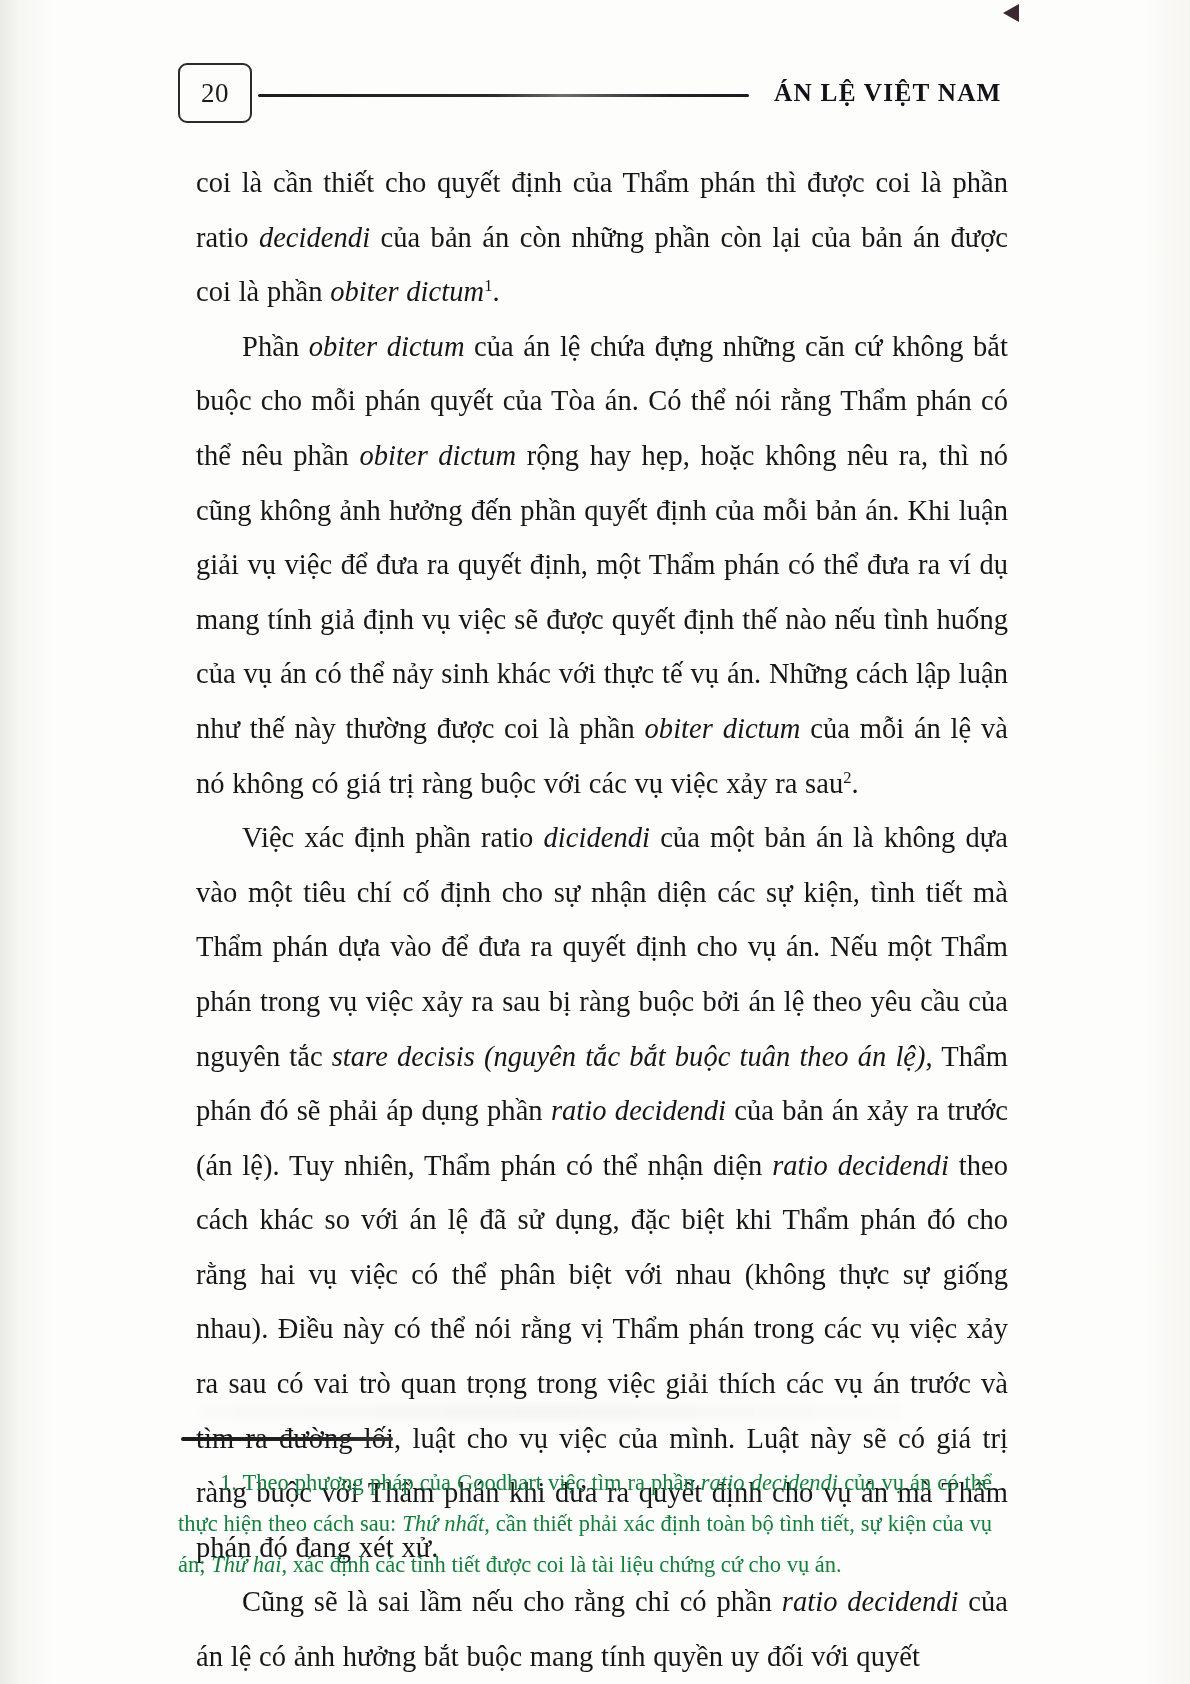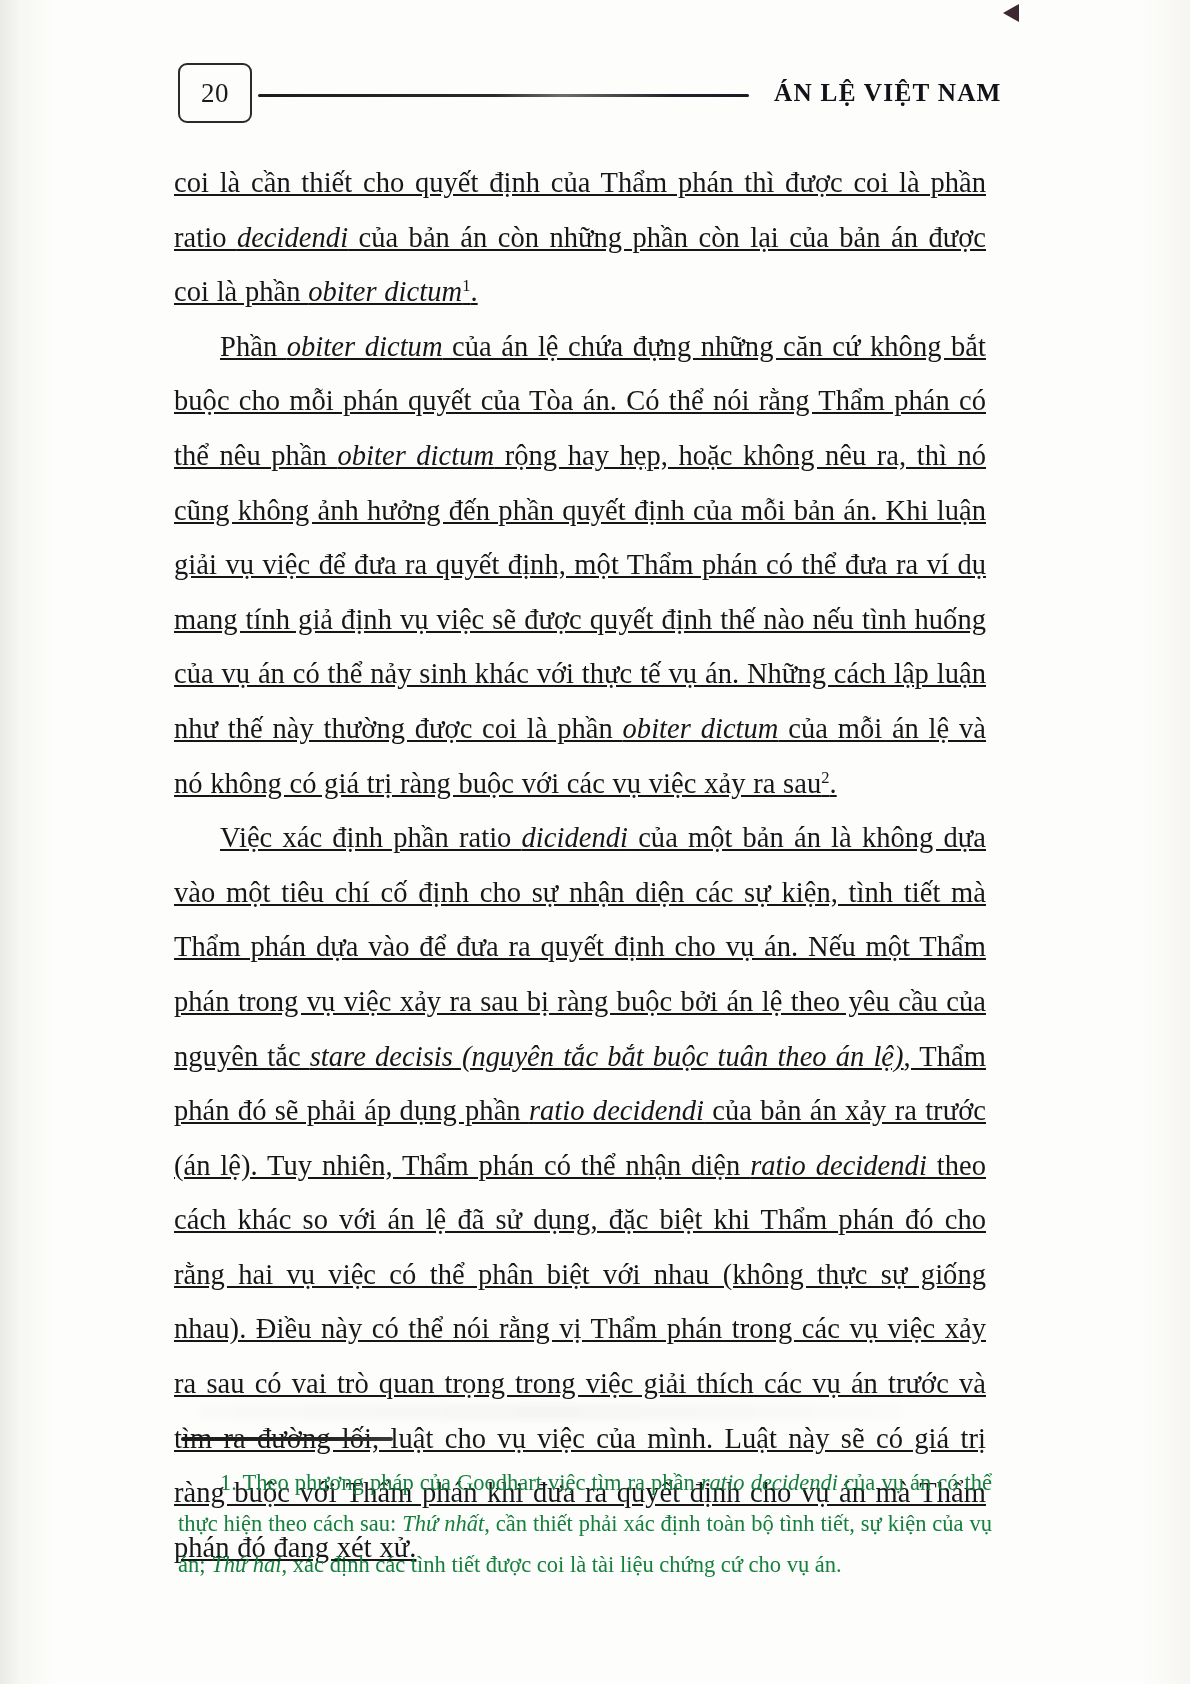--- a/index.html
+++ b/index.html
@@ -84,24 +84,23 @@
     letter-spacing: 1.3px;
     color: #121219;
     white-space: nowrap;
     transform: scaleX(0.97);
     transform-origin: right center;
   }
 
   
   .body-col {
     position: absolute;
-    left: 174px;
+    left: 196px;
     top: 156px;
     width: 812px;
-    text-decoration: underline;
   }
   .para {
     margin: 0;
     text-align: justify;
     text-justify: inter-word;
     font-size: 28.5px;
     line-height: 54.6px;
     letter-spacing: 0.05px;
     word-spacing: 0.5px;
     color: #17171a;
@@ -164,20 +163,21 @@
   <div class="runhead">
     <div class="folio-box">20</div>
     <div class="runhead-rule"></div>
     <div class="runhead-title">ÁN LỆ VIỆT NAM</div>
   </div>
 
   <div class="body-col">
     <p class="para"><span>coi là cần thiết cho quyết định của Thẩm phán thì được coi là phần ratio </span><em>decidendi</em><span> của bản án còn những phần còn lại của bản án được coi là phần </span><em>obiter dictum</em><sup>1</sup><span>.</span></p>
     <p class="para indent"><span>Phần </span><em>obiter dictum</em><span> của án lệ chứa đựng những căn cứ không bắt buộc cho mỗi phán quyết của Tòa án. Có thể nói rằng Thẩm phán có thể nêu phần </span><em>obiter dictum</em><span> rộng hay hẹp, hoặc không nêu ra, thì nó cũng không ảnh hưởng đến phần quyết định của mỗi bản án. Khi luận giải vụ việc để đưa ra quyết định, một Thẩm phán có thể đưa ra ví dụ mang tính giả định vụ việc sẽ được quyết định thế nào nếu tình huống của vụ án có thể nảy sinh khác với thực tế vụ án. Những cách lập luận như thế này thường được coi là phần </span><em>obiter dictum</em><span> của mỗi án lệ và nó không có giá trị ràng buộc với các vụ việc xảy ra sau</span><sup>2</sup><span>.</span></p>
     <p class="para indent"><span>Việc xác định phần ratio </span><em>dicidendi</em><span> của một bản án là không dựa vào một tiêu chí cố định cho sự nhận diện các sự kiện, tình tiết mà Thẩm phán dựa vào để đưa ra quyết định cho vụ án. Nếu một Thẩm phán trong vụ việc xảy ra sau bị ràng buộc bởi án lệ theo yêu cầu của nguyên tắc </span><em>stare decisis (nguyên tắc bắt buộc tuân theo án lệ)</em><span>, Thẩm phán đó sẽ phải áp dụng phần </span><em>ratio decidendi</em><span> của bản án xảy ra trước (án lệ). Tuy nhiên, Thẩm phán có thể nhận diện </span><em>ratio decidendi</em><span> theo cách khác so với án lệ đã sử dụng, đặc biệt khi Thẩm phán đó cho rằng hai vụ việc có thể phân biệt với nhau (không thực sự giống nhau). Điều này có thể nói rằng vị Thẩm phán trong các vụ việc xảy ra sau có vai trò quan trọng trong việc giải thích các vụ án trước và tìm ra đường lối, luật cho vụ việc của mình. Luật này sẽ có giá trị ràng buộc với Thẩm phán khi đưa ra quyết định cho vụ án mà Thẩm phán đó đang xét xử.</span></p>
+    <p class="para indent"><span>Cũng sẽ là sai lầm nếu cho rằng chỉ có phần </span><em>ratio decidendi</em><span> của án lệ có ảnh hưởng bắt buộc mang tính quyền uy đối với quyết</span></p>
   </div>
 
   <div class="speckle"></div>
 
   <div class="fn-rule"></div>
 
   <div class="footnotes">
     <p class="fn fn-indent"><span>1. Theo phương pháp của Goodhart việc tìm ra phần </span><em>ratio decidendi</em><span> của vụ án có thể thực hiện theo cách sau: </span><em>Thứ nhất</em><span>, cần thiết phải xác định toàn bộ tình tiết, sự kiện của vụ án; </span><em>Thứ hai</em><span>, xác định các tình tiết được coi là tài liệu chứng cứ cho vụ án.</span></p>
   </div>
 </div>

